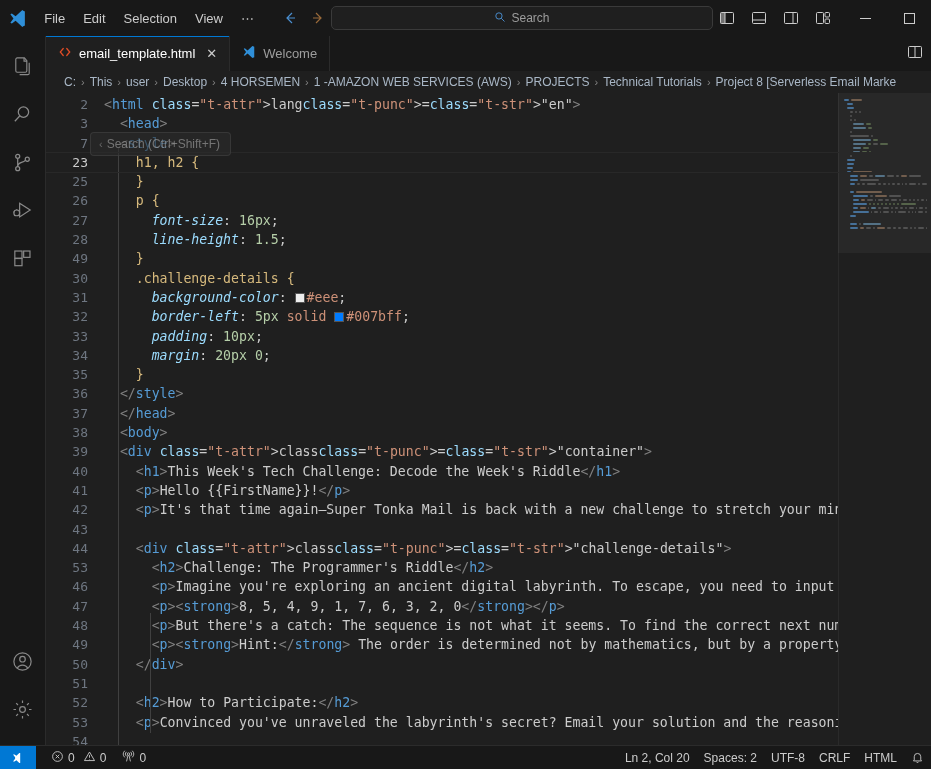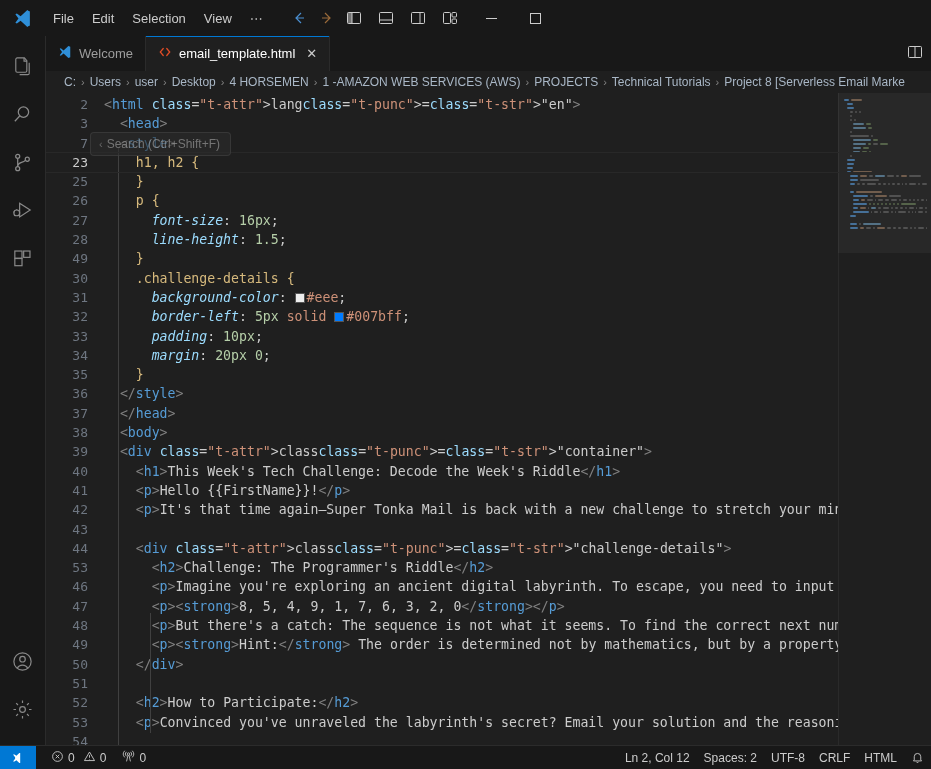--- a/index.html
+++ b/index.html
@@ -232,20 +232,31 @@
       <svg width="16" height="16" viewBox="0 0 16 16" fill="none" stroke="#4a8fd1" stroke-width="1.2">
         <path d="M10 3 5 8l5 5M5 8h8"></path>
       </svg>
     </div>
     <div class="nav-btn">
       <svg width="16" height="16" viewBox="0 0 16 16" fill="none" stroke="#9a6a3a" stroke-width="1.2">
         <path d="M6 3l5 5-5 5M11 8H3"></path>
       </svg>
     </div>
   </div>
+  <div class="search-wrap">
+    <div class="qsearch">
+      <span class="mag">
+        <svg width="12" height="12" viewBox="0 0 16 16" fill="none" stroke="#4a8fd1" stroke-width="1.25">
+          <circle cx="6.6" cy="6.6" r="4.2"></circle>
+            <path d="M9.7 9.7 14 14"></path>
+        </svg>
+      </span>
+      <span>Search</span>
+    </div>
+  </div>
   <div class="layout-icons">
     <div class="layout-btn">
       <svg width="16" height="16" viewBox="0 0 16 16" fill="none" stroke="#cccccc" stroke-width="1">
         <rect x="1.5" y="2.5" width="13" height="11" rx="1"></rect>
           <path d="M6 2.5v11" stroke-width="1"></path>
         <rect x="1.5" y="2.5" width="4.5" height="11" fill="#cccccc" opacity="0.5" stroke="none"></rect>
       </svg>
     </div>
     <div class="layout-btn">
       <svg width="16" height="16" viewBox="0 0 16 16" fill="none" stroke="#cccccc" stroke-width="1">
@@ -331,51 +342,51 @@
       <svg width="23" height="23" viewBox="0 0 24 24" fill="none" stroke="#8a8a8a" stroke-width="1.25">
         <circle cx="12" cy="12" r="3"></circle>
         <path d="M12 2.6v2.6M12 18.8v2.6M21.4 12h-2.6M5.2 12H2.6M18.6 5.4l-1.9 1.9M7.3 16.7l-1.9 1.9M18.6 18.6l-1.9-1.9M7.3 7.3 5.4 5.4"></path>
       </svg>
     </div>
   </div>
 
   <div class="editor-col">
 
     <div class="tabbar">
-      <div class="tab">
-        <span>
-          <svg width="14" height="14" viewBox="0 0 24 24">
-            <path d="M17.8 1.6 9.6 9.3 4.9 5.7 3 6.6l3.9 5.4L3 17.4l1.9.9 4.7-3.6 8.2 7.7 3.2-1.5V3.1z" fill="#2f8fd8"></path>
-          </svg>
-        </span>
-        <span>Welcome</span>
-      </div>
       <div class="tab active">
         <span>
           <svg width="14" height="14" viewBox="0 0 16 16" fill="none" stroke="#e44d26" stroke-width="1.4" stroke-linecap="round">
             <path d="M6 4 2.6 8 6 12M10 4l3.4 4L10 12"></path>
           </svg>
         </span>
         <span>email_template.html</span>
         <span class="tab-close">✕</span>
       </div>
+      <div class="tab">
+        <span>
+          <svg width="14" height="14" viewBox="0 0 24 24">
+            <path d="M17.8 1.6 9.6 9.3 4.9 5.7 3 6.6l3.9 5.4L3 17.4l1.9.9 4.7-3.6 8.2 7.7 3.2-1.5V3.1z" fill="#2f8fd8"></path>
+          </svg>
+        </span>
+        <span>Welcome</span>
+      </div>
       <div class="tabbar-right">
         <div>
           <svg width="16" height="16" viewBox="0 0 16 16" fill="none" stroke="#cccccc" stroke-width="1">
             <rect x="1.5" y="2.5" width="13" height="11" rx="1"></rect>
               <path d="M8 2.5v11"></path>
           </svg>
         </div>
       </div>
     </div>
 
     <div class="breadcrumbs">
       <span class="crumb">C:</span>
       <span class="crumb-sep">›</span>
-      <span class="crumb">Users</span>
+      <span class="crumb">This</span>
       <span class="crumb-sep">›</span>
       <span class="crumb">user</span>
       <span class="crumb-sep">›</span>
       <span class="crumb">Desktop</span>
       <span class="crumb-sep">›</span>
       <span class="crumb">4 HORSEMEN</span>
       <span class="crumb-sep">›</span>
       <span class="crumb">1 -AMAZON WEB SERVICES (AWS)</span>
       <span class="crumb-sep">›</span>
       <span class="crumb">PROJECTS</span>
@@ -666,21 +677,21 @@
           <path d="M5.3 2.3a3.8 3.8 0 0 0 0 5.4M10.7 2.3a3.8 3.8 0 0 1 0 5.4"></path>
           <path d="M3.4.9a6 6 0 0 0 0 8.2M12.6.9a6 6 0 0 1 0 8.2"></path>
           <path d="M7.4 6.4 5.6 14M8.6 6.4 10.4 14"></path>
         </svg>
       </span>
       <span>0</span>
     </div>
   </div>
   <div class="sb-spacer"></div>
   <div class="sb-right">
-    <div class="sb-item">Ln 2, Col 12</div>
+    <div class="sb-item">Ln 2, Col 20</div>
     <div class="sb-item">Spaces: 2</div>
     <div class="sb-item">UTF-8</div>
     <div class="sb-item">CRLF</div>
     <div class="sb-item">HTML</div>
     <div class="sb-item">
       <svg width="13" height="13" viewBox="0 0 16 16" fill="none" stroke="#cccccc" stroke-width="1.1">
         <path d="M4 11V7a4 4 0 0 1 8 0v4l1 1.2H3z"></path>
           <path d="M6.6 13.2a1.5 1.5 0 0 0 2.8 0"></path>
       </svg>
     </div>

